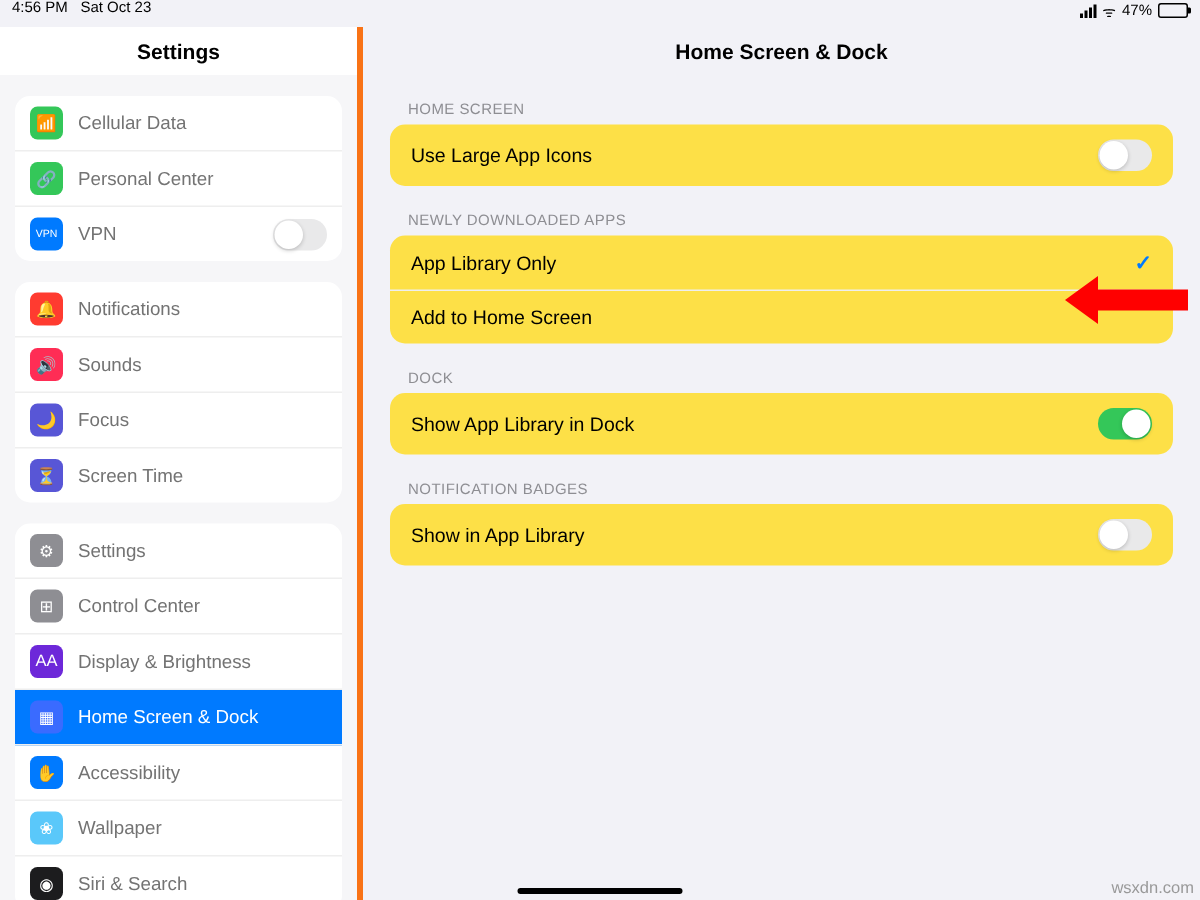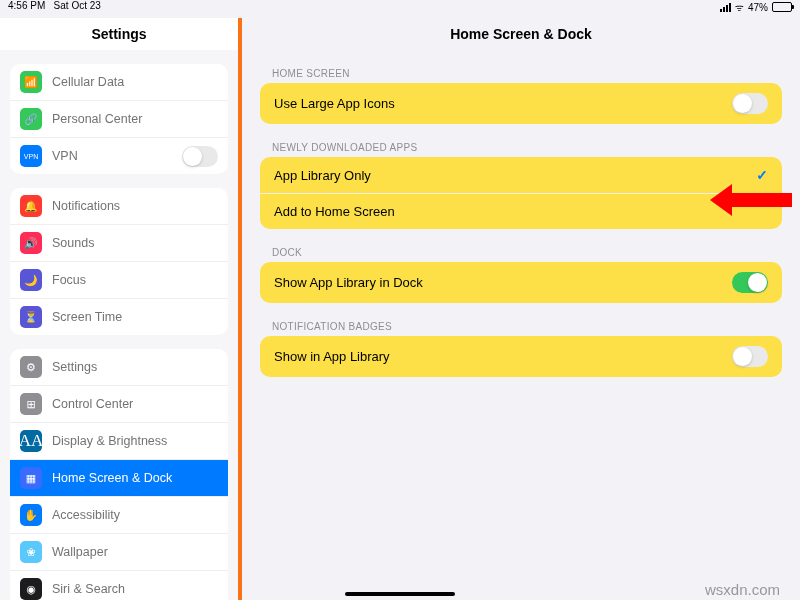--- a/index.html
+++ b/index.html
@@ -24,21 +24,21 @@
 .main-header{text-align:center;padding:8px 0;font-weight:600;font-size:14px}
 .section-label{font-size:10px;color:#8e8e93;text-transform:uppercase;padding:0 30px 4px;margin-top:18px;letter-spacing:0.3px}
 .mg{margin:0 18px;background:#fde047;border-radius:10px;overflow:hidden}
 .mrow{display:flex;align-items:center;justify-content:space-between;padding:10px 14px;font-size:13px;border-bottom:0.5px solid #eee}
 .mrow:last-child{border-bottom:none}
 .check{color:#007aff;font-size:14px;font-weight:600}
 .arrow{position:absolute;left:490px;top:175px;pointer-events:none}
 .arrow-body{width:60px;height:14px;background:#ff0000}
 .arrow-head{width:0;height:0;border-top:16px solid transparent;border-bottom:16px solid transparent;border-right:22px solid #ff0000;position:absolute;left:-22px;top:-9px}
 .homebar{position:absolute;left:50%;bottom:4px;transform:translateX(-50%);width:110px;height:4px;background:#000;border-radius:2px}
-.credit{position:absolute;right:20px;bottom:2px;font-size:15px;color:#999}
+.credit{position:absolute;right:4px;bottom:2px;font-size:11px;color:#999}
 .sig{display:inline-flex;align-items:flex-end;gap:1px}
 .sig span{width:2px;background:#000}
 .sig span:nth-child(1){height:3px}.sig span:nth-child(2){height:5px}.sig span:nth-child(3){height:7px}.sig span:nth-child(4){height:9px}
 .batt{width:20px;height:10px;border:1px solid #000;border-radius:2px;position:relative;display:inline-block}
 .batt::after{content:'';position:absolute;right:-3px;top:2px;width:2px;height:4px;background:#000;border-radius:0 1px 1px 0}
 .batt-fill{height:100%;width:47%;background:#000}
 </style>
 </head>
 <body>
 
@@ -96,21 +96,21 @@
     <div class="grp" id="g3">
         <div class="row">
           <div class="ic" style="background: rgb(142, 142, 147); font-size: 11px;">⚙</div>
           <span class="lbl">Settings</span>
         </div>
         <div class="row">
           <div class="ic" style="background: rgb(142, 142, 147); font-size: 11px;">⊞</div>
           <span class="lbl">Control Center</span>
         </div>
         <div class="row">
-          <div class="ic" style="background: #0369a1; font-size: 17px; font-family: Liberation Serif, serif;">AA</div>
+          <div class="ic" style="background: #6d28d9; font-size: 11px;">AA</div>
           <span class="lbl">Display &amp; Brightness</span>
         </div>
         <div class="row sel">
           <div class="ic" style="background: rgb(58, 107, 255); font-size: 11px;">▦</div>
           <span class="lbl">Home Screen &amp; Dock</span>
         </div>
         <div class="row">
           <div class="ic" style="background: rgb(0, 122, 255); font-size: 11px;">✋</div>
           <span class="lbl">Accessibility</span>
         </div>

